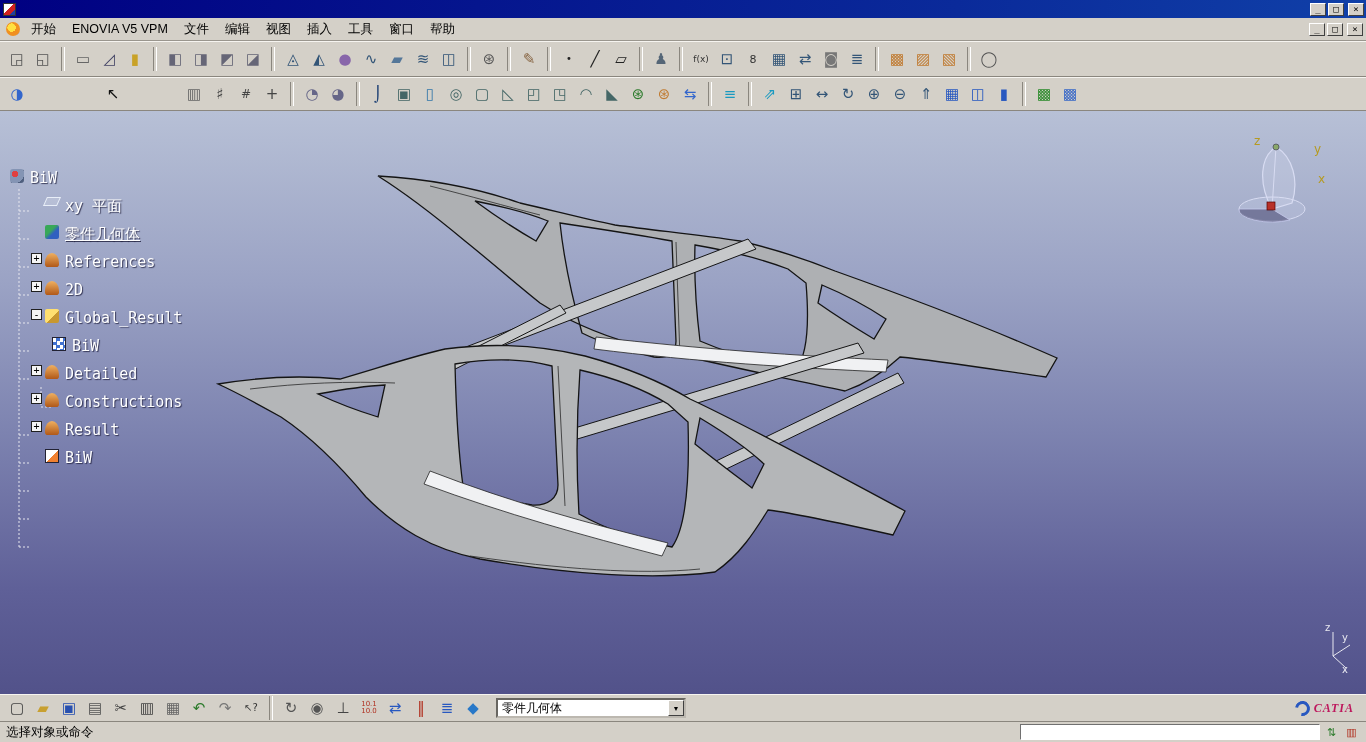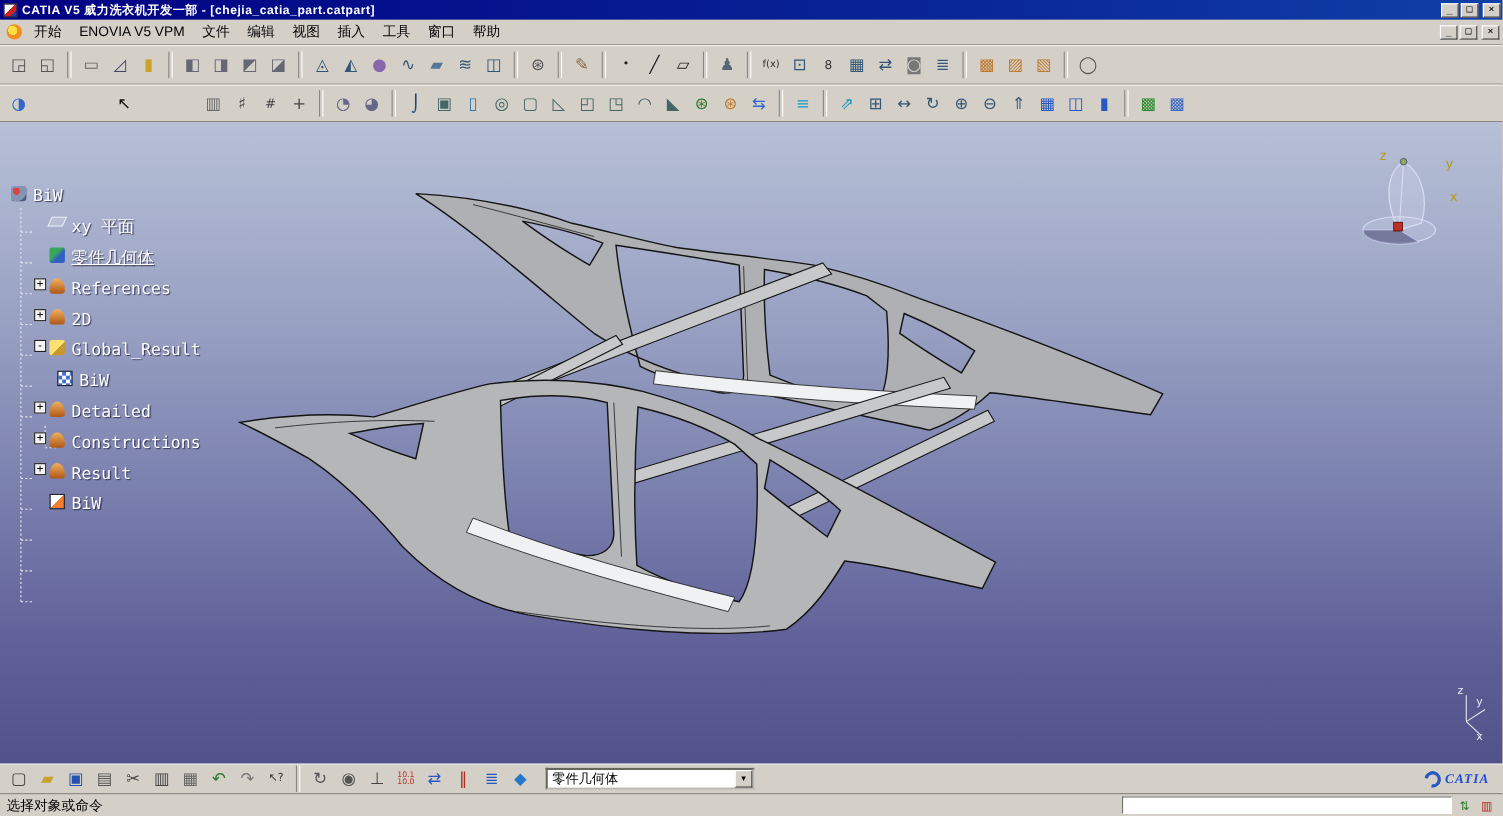--- a/index.html
+++ b/index.html
@@ -72,40 +72,39 @@
     padding:0 4px; border-top:1px solid #f6f4f0; }
   .bb-icons { display:flex; align-items:center; }
   .combo { width:190px; height:20px; background:#fff; border:2px inset #bcb8b0; display:flex;
     align-items:center; margin-left:10px; }
   .combo-value { flex:1; font-size:12px; padding-left:4px; color:#000; white-space:nowrap; overflow:hidden; }
   .combo-arrow { width:16px; height:100%; background:#d4d0c8; border:1px solid;
     border-color:#fff #404040 #404040 #fff; font-size:7px; color:#000; padding:0; }
   .logo { margin-left:auto; display:flex; align-items:center; gap:4px; padding-right:8px; }
   .swirl { width:15px; height:15px; border-radius:50%; border:3px solid #2858c0;
     border-left-color:transparent; transform:rotate(-35deg); }
-  .logo-text { font-size:12px; font-weight:bold; color:#1d4ed8; letter-spacing:1px;
+  .logo-text { font-size:12px; font-weight:bold; color:#be185d; letter-spacing:1px;
     font-family:"Liberation Serif", serif; font-style:italic; }
 
   
   .statusbar { flex:0 0 21px; height:21px; background:#d4d0c8; display:flex; align-items:center;
     border-top:1px solid #8a867e; padding:0 6px; }
   .status-msg { font-size:12.5px; color:#000; }
   .power-input { margin-left:auto; width:300px; height:16px; background:#fff; border:1px solid;
     border-color:#707070 #fff #fff #707070; font-size:11px; padding:0 3px; }
   .sb-icon { width:17px; height:17px; display:flex; align-items:center; justify-content:center;
     font-size:11px; margin-left:3px; background:transparent; border:none; }
 </style>
 </head>
 <body>
 
 <div class="app">
 
   <div class="titlebar">
     <span class="app-icon"></span>
-    <span class="title-text">CATIA V5  威力洗衣机开发一部 - [chejia_catia_part.catpart]</span>
     <span class="win-btns">
       <button class="win-btn">_</button>
       <button class="win-btn">□</button>
       <button class="win-btn close">×</button>
     </span>
   </div>
 
   <div class="menubar">
     <span class="start-icon"></span>
     <div class="menu-items">

